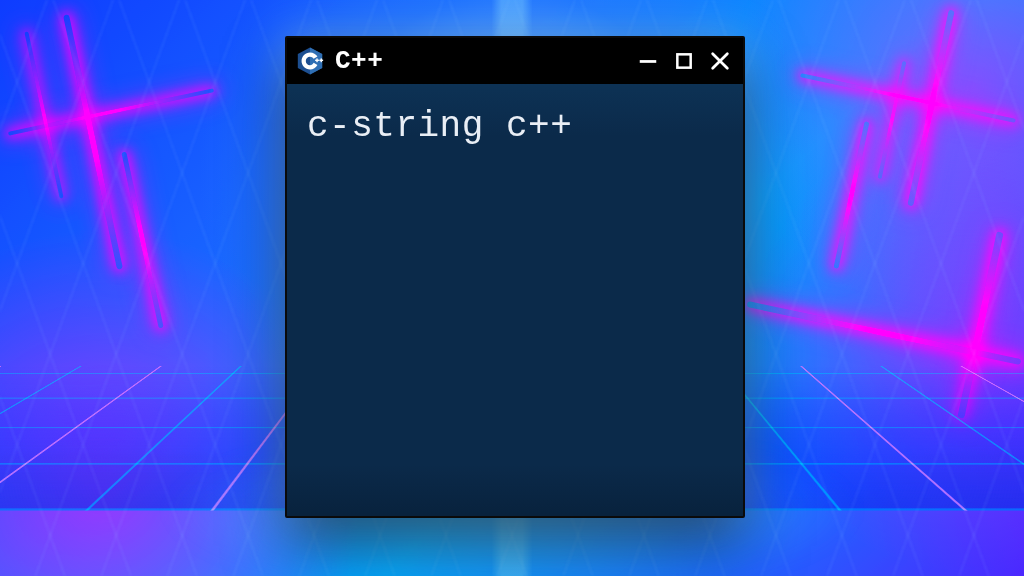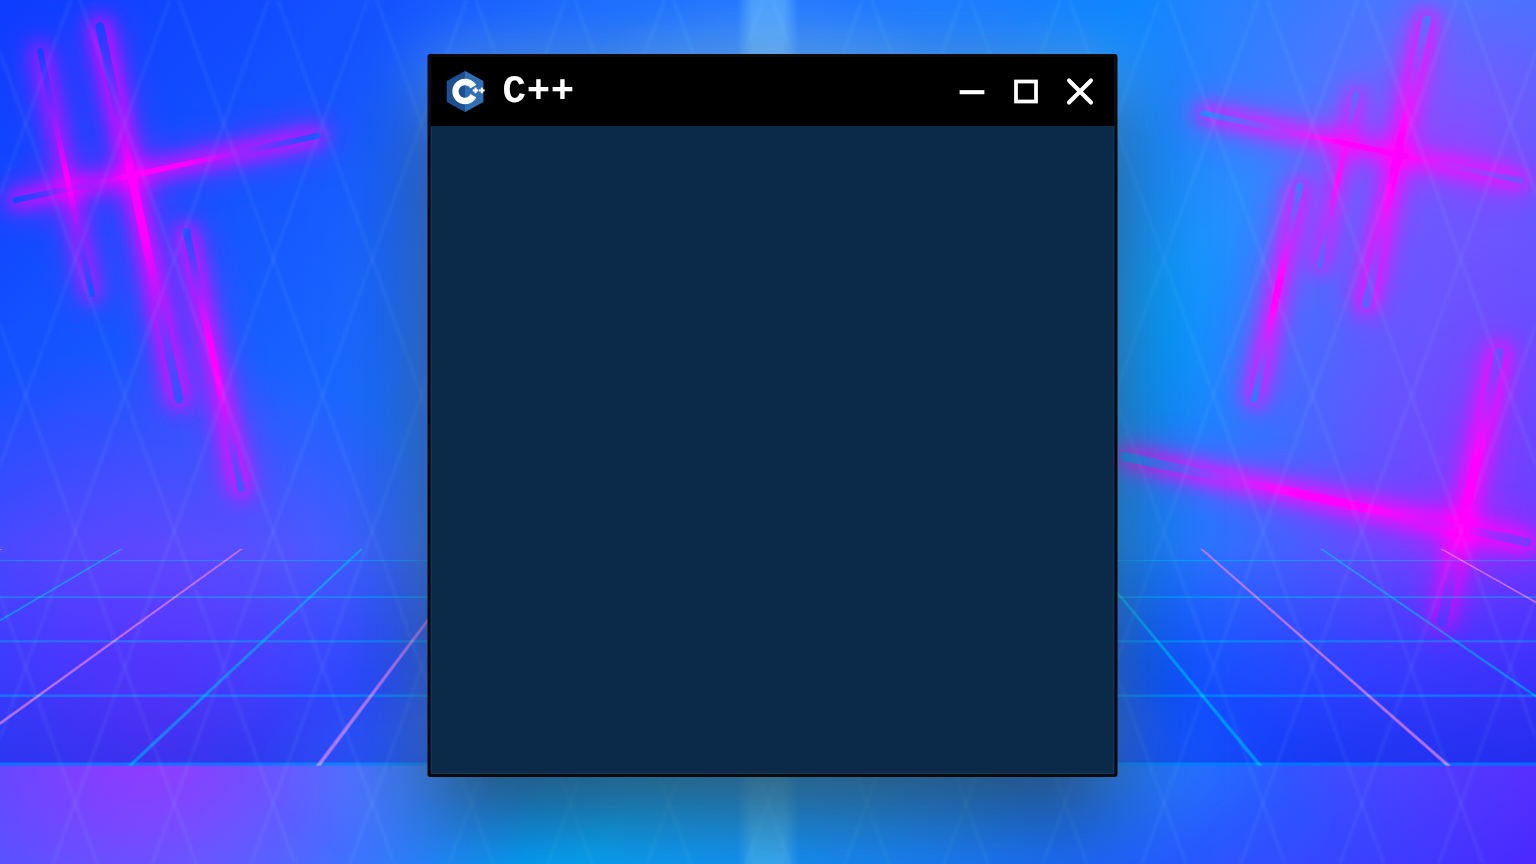--- a/index.html
+++ b/index.html
@@ -181,13 +181,16 @@
         </svg>
       </span>
       <span class="win-btn">
         <svg viewBox="0 0 24 24" width="22" height="22">
           <line x1="4" y1="4" x2="20" y2="20" stroke="#ffffff" stroke-width="3" stroke-linecap="round"></line>
           <line x1="20" y1="4" x2="4" y2="20" stroke="#ffffff" stroke-width="3" stroke-linecap="round"></line>
         </svg>
       </span>
     </div>
   </div>
+  <div class="content">
+    <div class="content-line">c-string c++</div>
+  </div>
 </div>
 
 </body></html>

